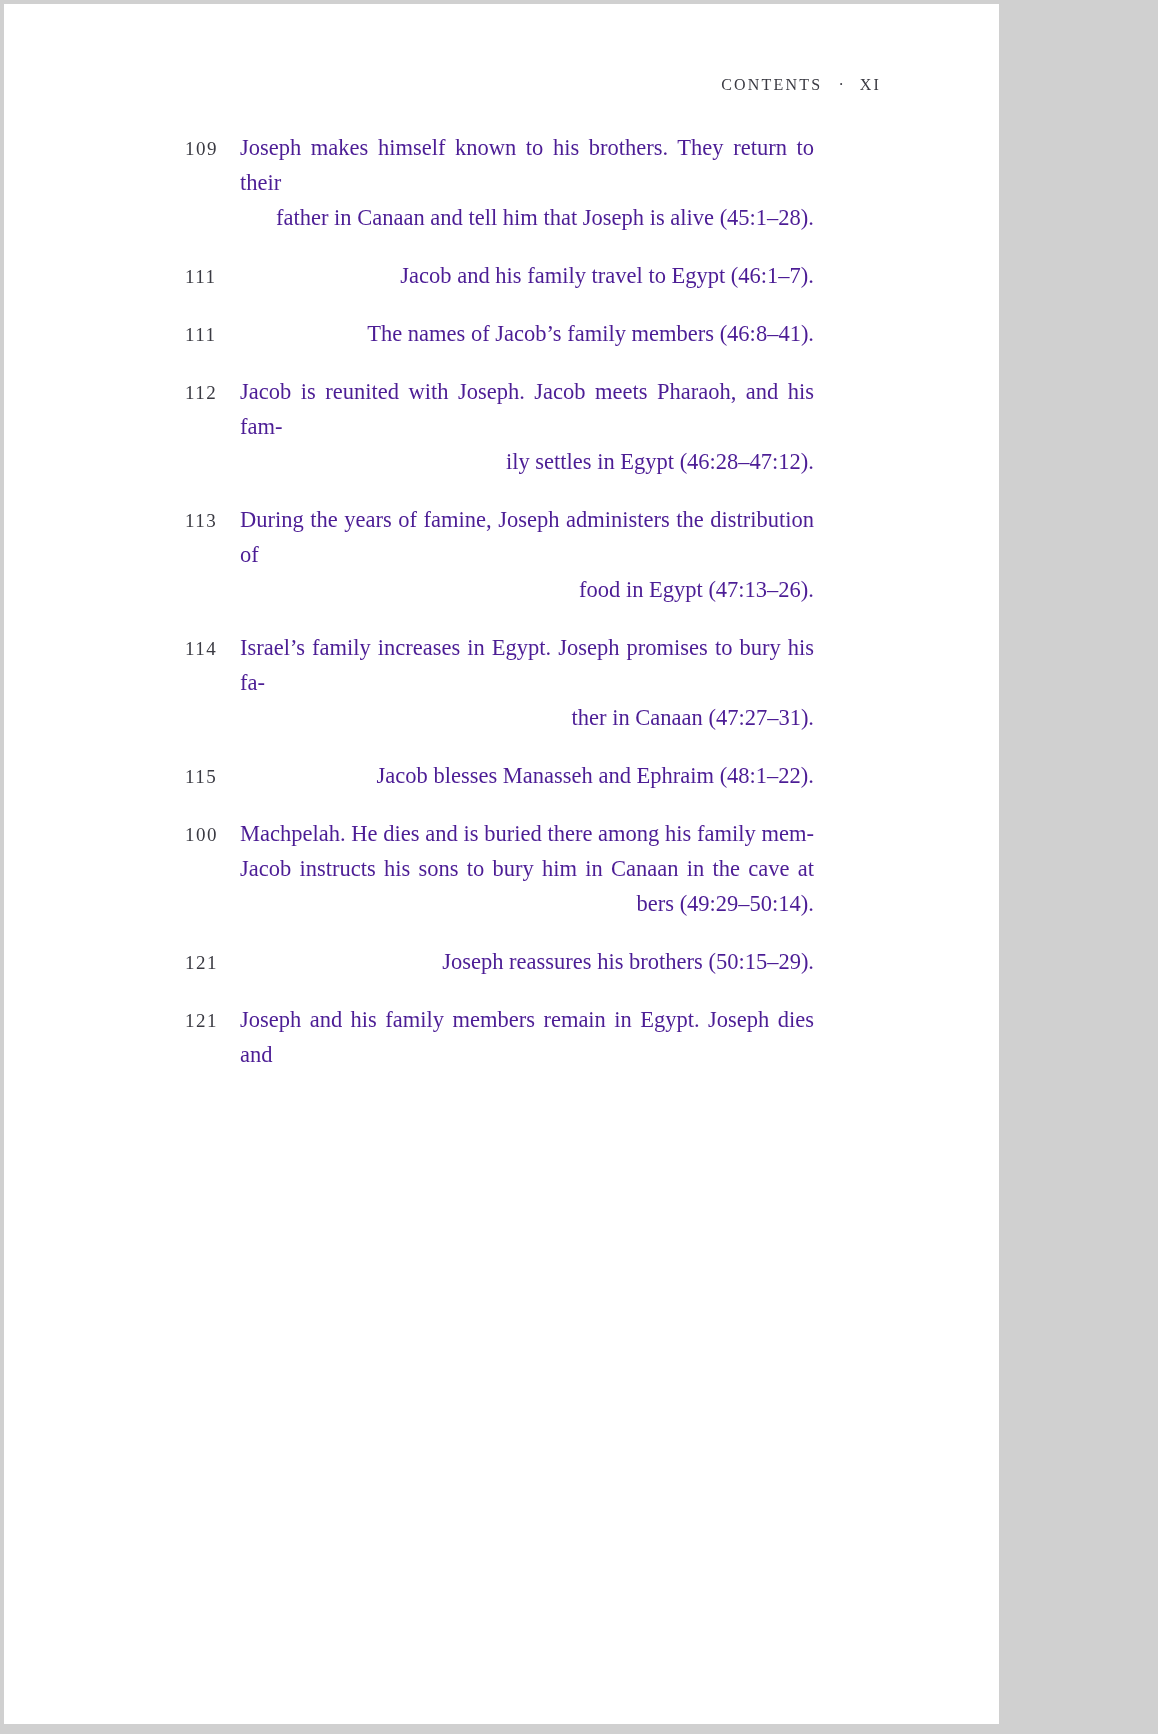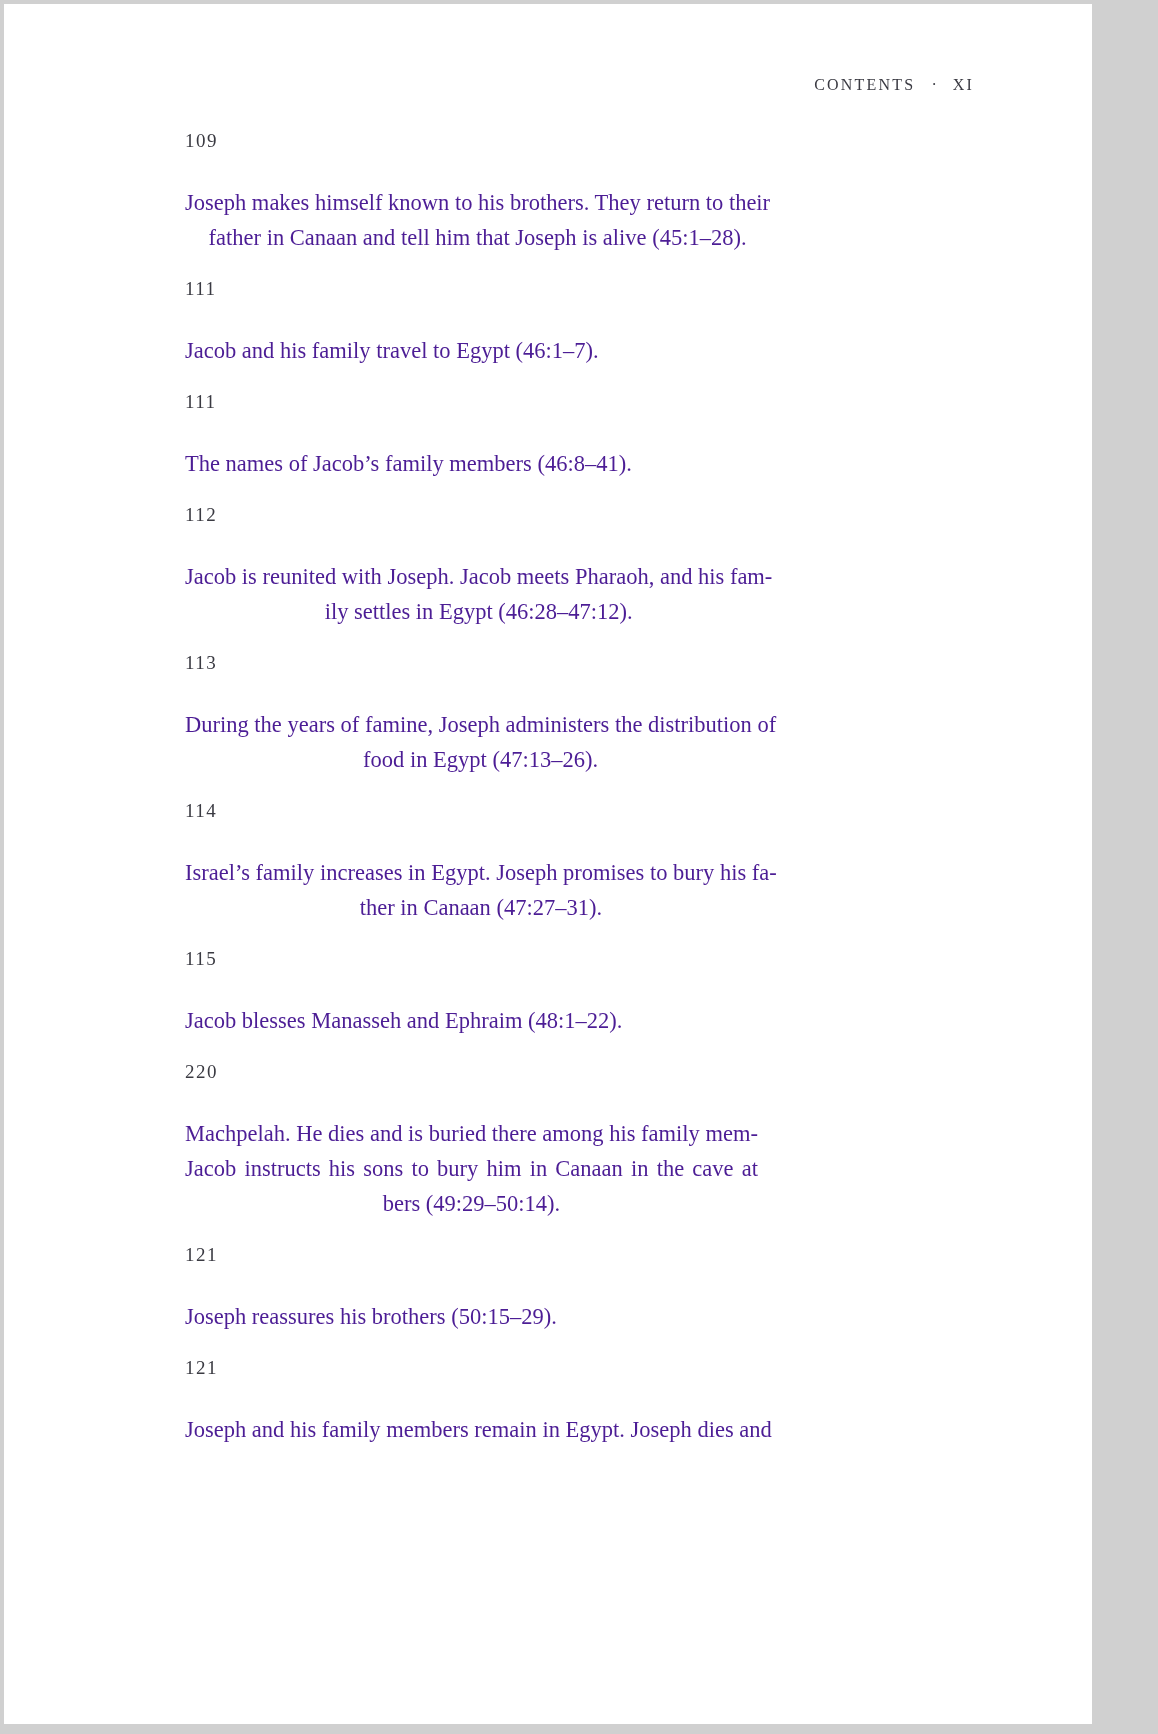--- a/index.html
+++ b/index.html
@@ -9,21 +9,21 @@
     height: 1734px;
     background: #d0d0d0; 
     font-family: "Liberation Serif", "DejaVu Serif", serif;
     overflow: hidden;
   }
 
   .page {
     position: absolute;
     top: 4px;
     left: 4px;
-    width: 1088px;
+    width: 995px;
     height: 1720px;
     background: #ffffff;
     color: #35353c;
   }
 
   
   .running-head {
     position: absolute;
     top: 72px;
     right: 118px;
@@ -43,40 +43,39 @@
     position: absolute;
     top: 126px;
     left: 181px;
     right: 185px;
   }
 
   .entry {
     display: flex;
     align-items: baseline;
     margin-bottom: 23px;
-    flex-direction: column;
   }
 
   .pagenum {
     flex: 0 0 55px;
     font-size: 19px;
     letter-spacing: 1.5px;
     font-variant-numeric: oldstyle-nums;
     color: #3a3a42;
   }
 
   .entry-text {
     flex: 1 1 auto;
     font-size: 22.5px;
     line-height: 35px;
     color: #4c1d95;
   }
 
   .entry-text .line {
-    text-align: center;
+    text-align: right;
   }
 
   
   .entry-text .line.just {
     text-align: justify;
     text-align-last: justify;
   }
 </style>
 </head>
 <body>
@@ -128,21 +127,21 @@
           <div class="line">ther in Canaan (47:27–31).</div>
         </div>
       </div>
       <div class="entry">
         <div class="pagenum">115</div>
         <div class="entry-text">
           <div class="line">Jacob blesses Manasseh and Ephraim (48:1–22).</div>
         </div>
       </div>
       <div class="entry">
-        <div class="pagenum">220</div>
+        <div class="pagenum">100</div>
         <div class="entry-text">
           <div class="line just">Machpelah. He dies and is buried there among his family mem-</div>
           <div class="line just">Jacob instructs his sons to bury him in Canaan in the cave at</div>
           <div class="line">bers (49:29–50:14).</div>
         </div>
       </div>
       <div class="entry">
         <div class="pagenum">121</div>
         <div class="entry-text">
           <div class="line">Joseph reassures his brothers (50:15–29).</div>

